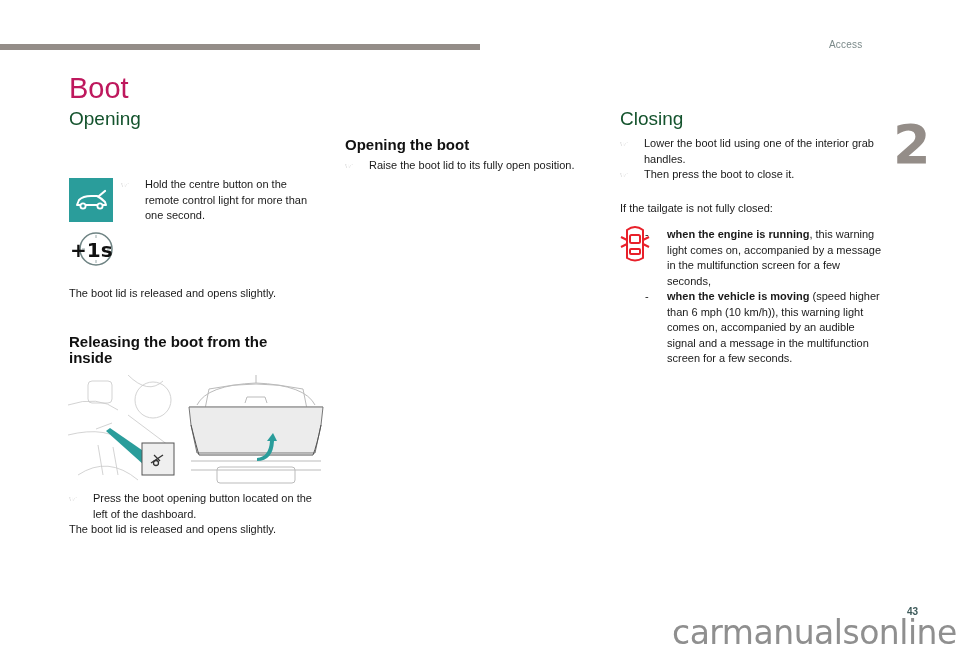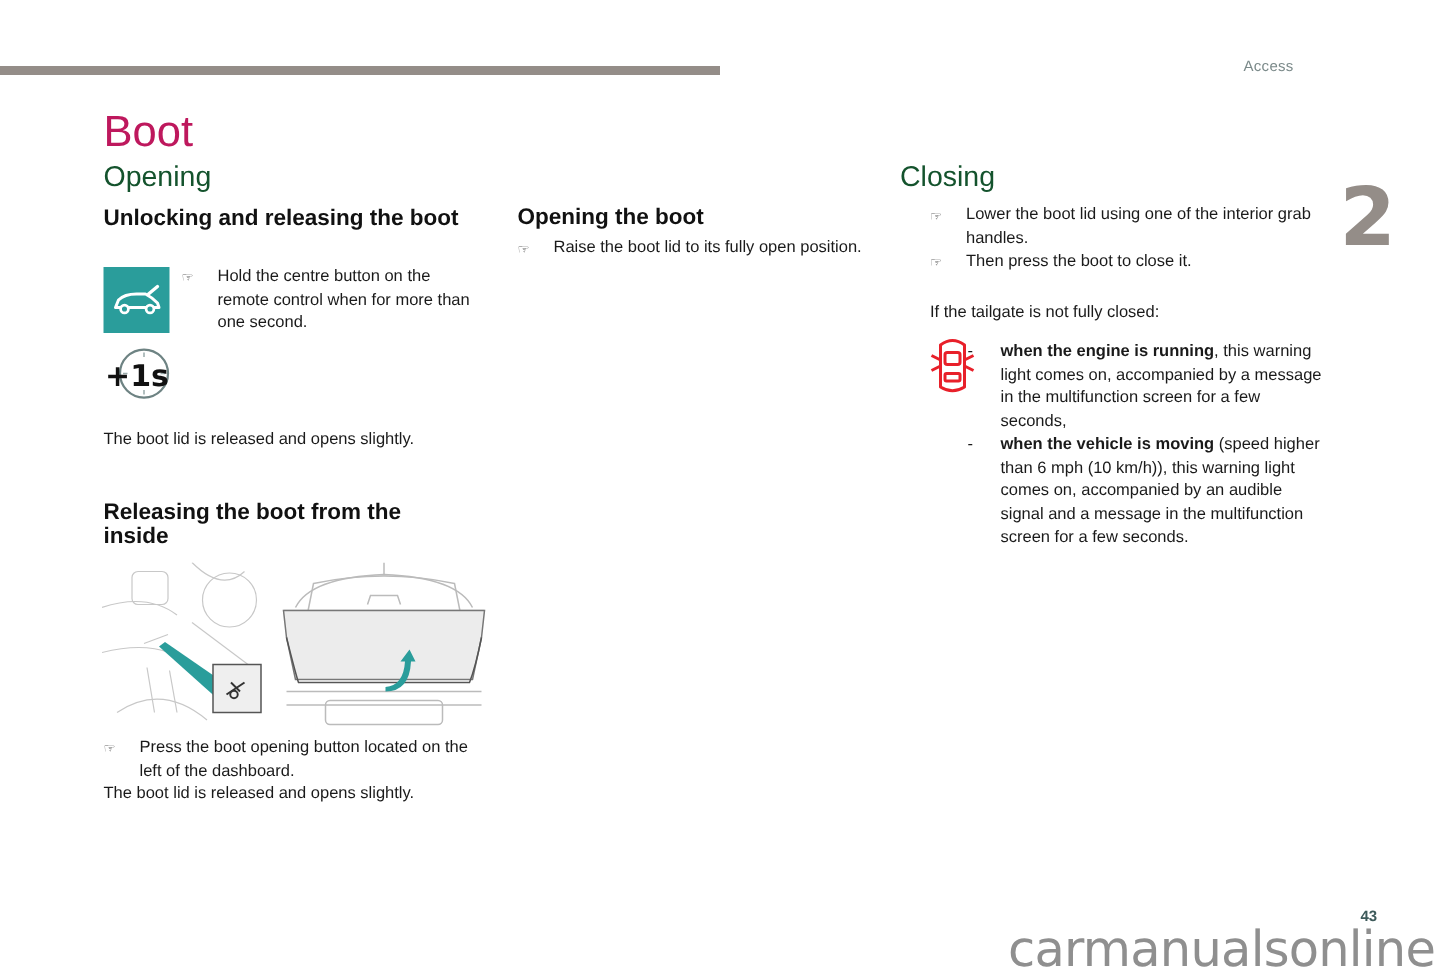--- a/index.html
+++ b/index.html
@@ -35,35 +35,35 @@
 <body>
 
 <div class="abs top-bar"></div>
 <div class="abs section-label">Access</div>
 <div class="abs chapter-num">2</div>
 
 <div class="abs page-title">Boot</div>
 <h2 class="h-open">Opening</h2>
 
 <h3 style="left:69px; top:138px; width:270px;">
-  <span>Unlocking and releasing the boot</span><br>
+  <br>
 </h3>
 
 <div class="abs teal-box">
   <svg width="44" height="44" viewBox="0 0 44 44">
     <path d="M8 27 L10 22 Q14 18 22 18 L28 18 Q32 20 36 24 L37 27 Z" fill="none" stroke="#fff" stroke-width="2" stroke-linejoin="round"></path>
     <line x1="30" y1="18" x2="36" y2="13" stroke="#fff" stroke-width="2.2" stroke-linecap="round"></line>
     <circle cx="14" cy="28" r="2.6" fill="#2a9d9b" stroke="#fff" stroke-width="1.8"></circle>
     <circle cx="31" cy="28" r="2.6" fill="#2a9d9b" stroke="#fff" stroke-width="1.8"></circle>
   </svg>
 </div>
 
 <div class="txt bullet" style="left:121px; top:177px; width:200px;">
   <span class="mark">☞</span>
-  <span class="body">Hold the centre button on the remote control when for more than one second.</span>
+  <span class="body">Hold the centre button on the remote control light for more than one second.</span>
 </div>
 
 <div class="abs timer-icon">
   <svg width="46" height="40" viewBox="0 0 46 40">
     <circle cx="28" cy="20" r="16" fill="#fff" stroke="#6e8383" stroke-width="1.5"></circle>
     <g stroke="#9aa" stroke-width="1">
         <line x1="28" y1="6" x2="28" y2="9"></line>
         <line x1="28" y1="31" x2="28" y2="34"></line>
         <line x1="14" y1="20" x2="17" y2="20"></line>
         <line x1="39" y1="20" x2="42" y2="20"></line>
@@ -128,21 +128,21 @@
   </div>
   <div>The boot lid is released and opens slightly.</div>
 </div>
 
 <h3 style="left:345px; top:137px;">Opening the boot</h3>
 <div class="txt bullet" style="left:345px; top:158px; width:260px;">
   <span class="mark">☞</span>
   <span class="body">Raise the boot lid to its fully open position.</span>
 </div>
 
-<h2 style="left:600px; top:108px;">Closing</h2>
+<h2 style="left:620px; top:108px;">Closing</h2>
 <div class="txt" style="left:620px; top:136px; width:260px;">
   <div class="bullet">
     <span class="mark">☞</span>
     <span class="body">Lower the boot lid using one of the interior grab handles.</span>
   </div>
   <div class="bullet">
     <span class="mark">☞</span>
     <span class="body">Then press the boot to close it.</span>
   </div>
 </div>

